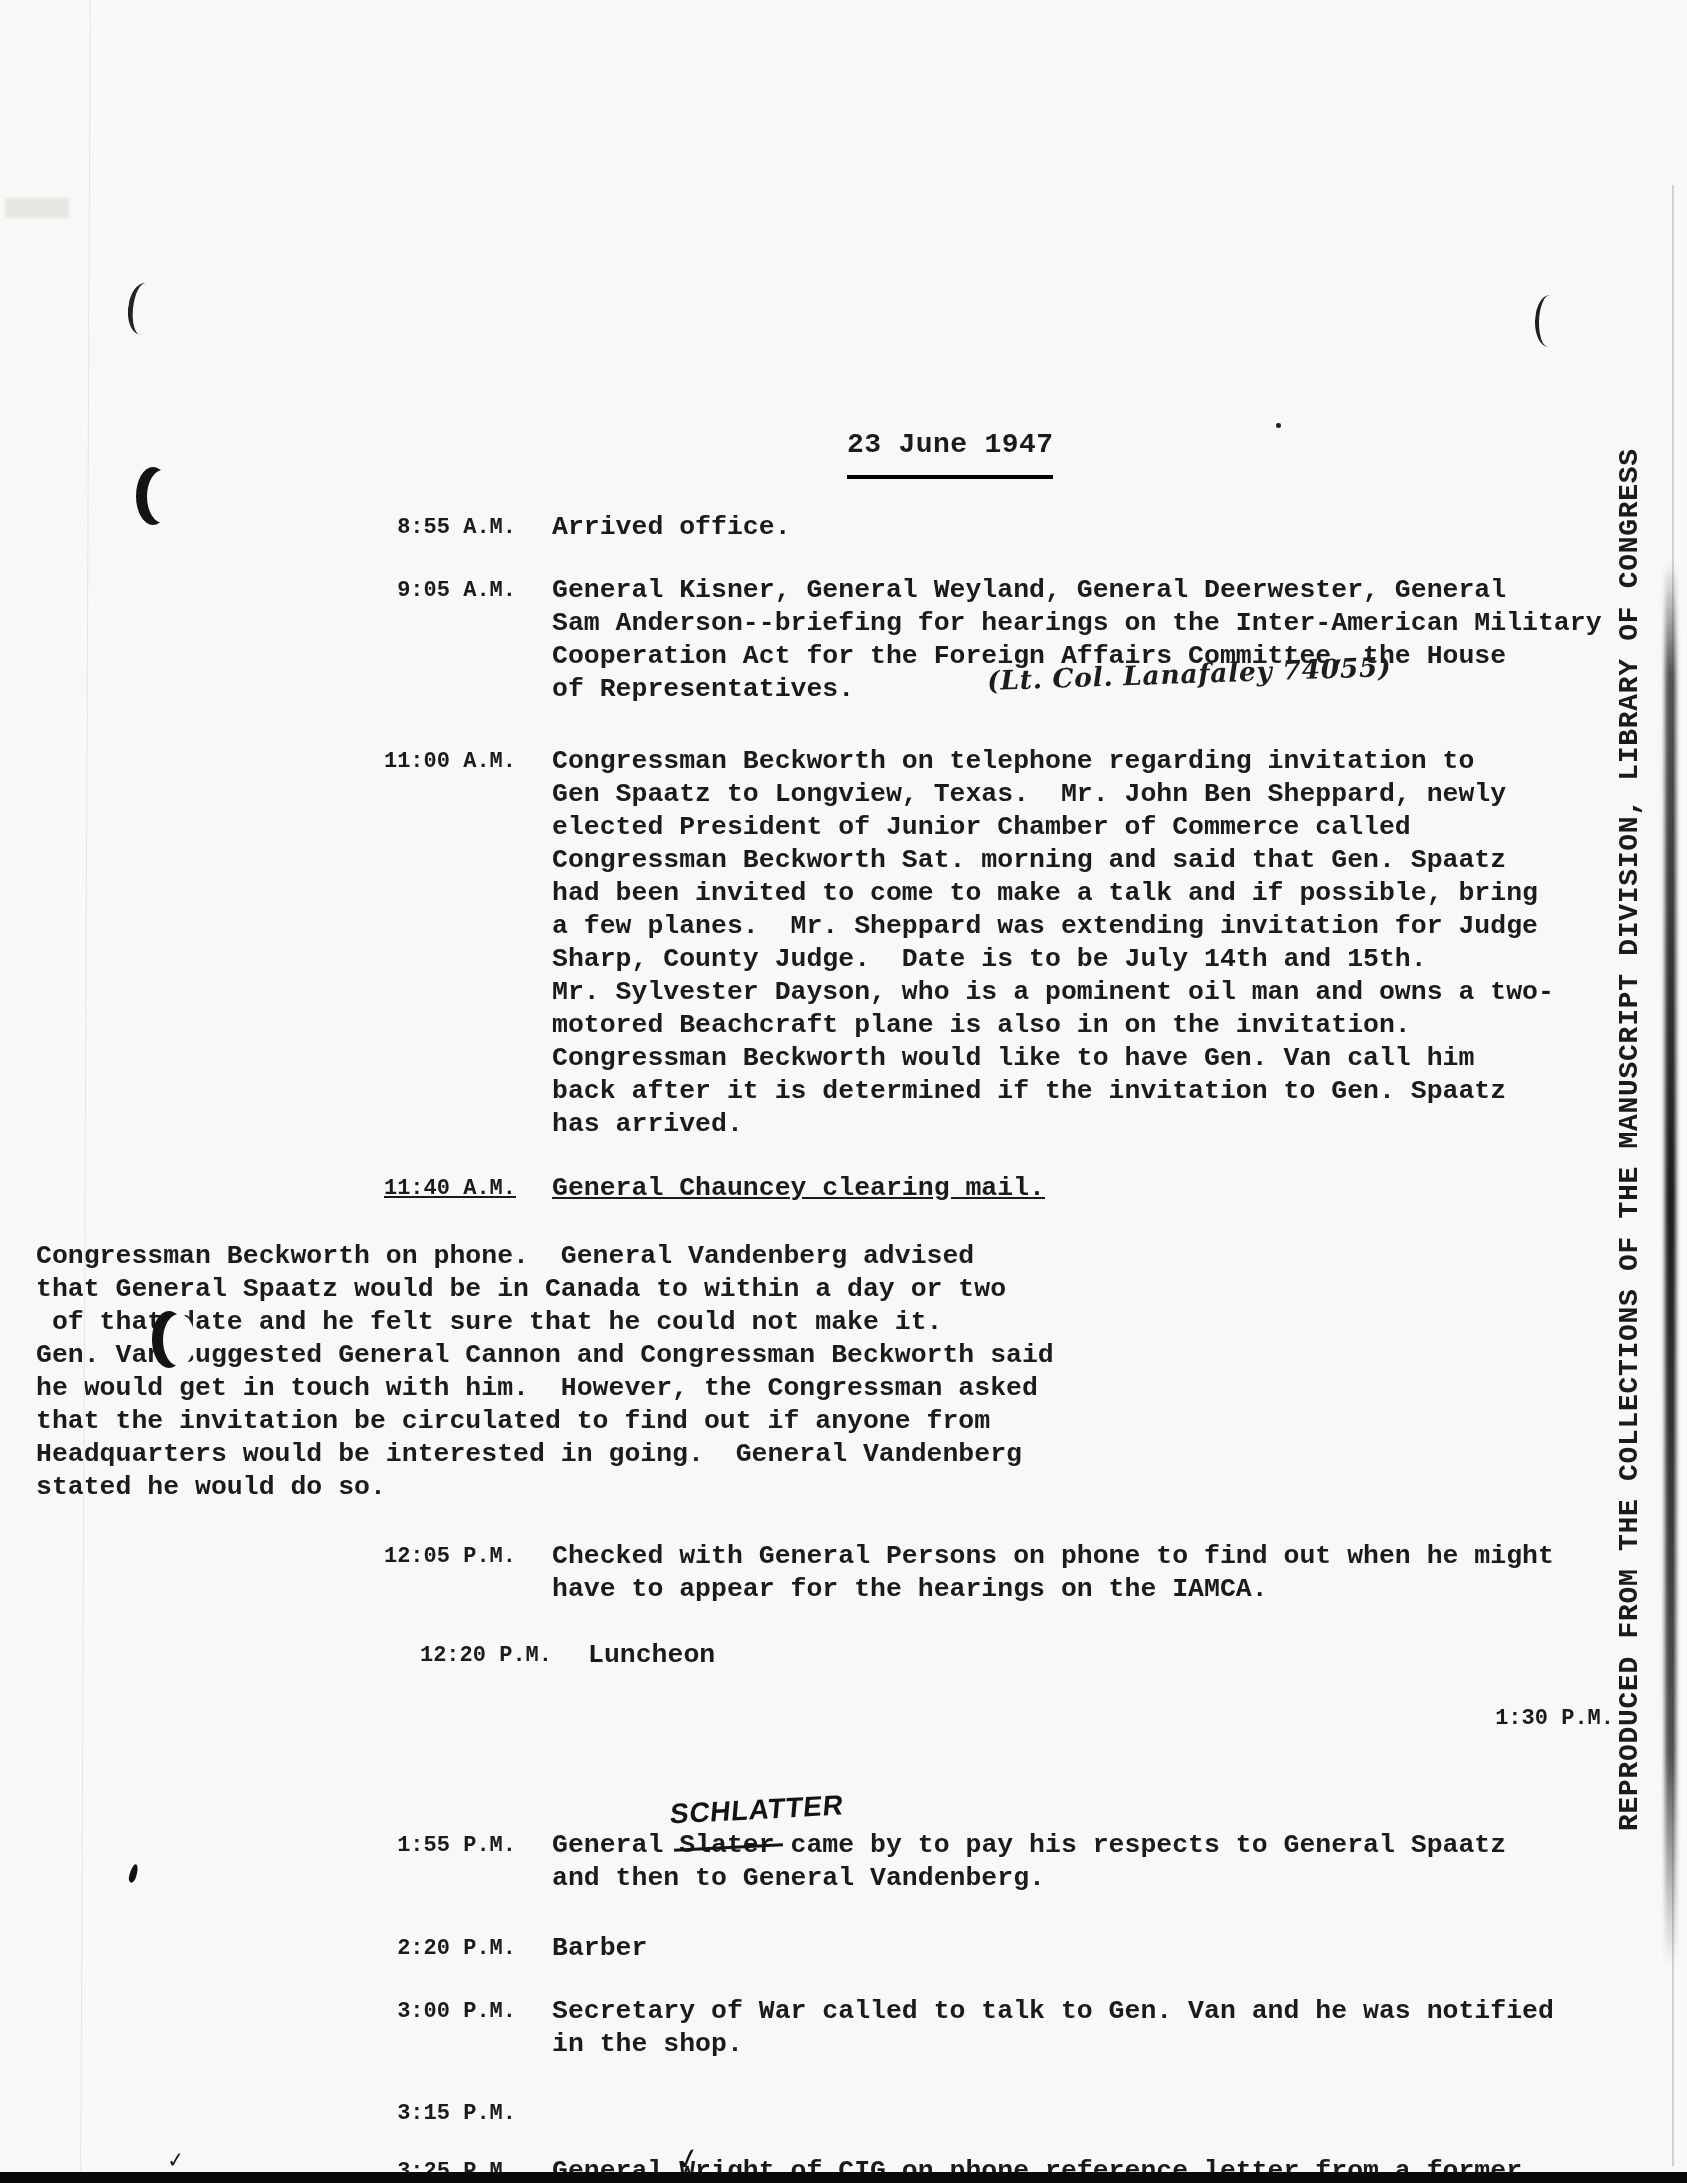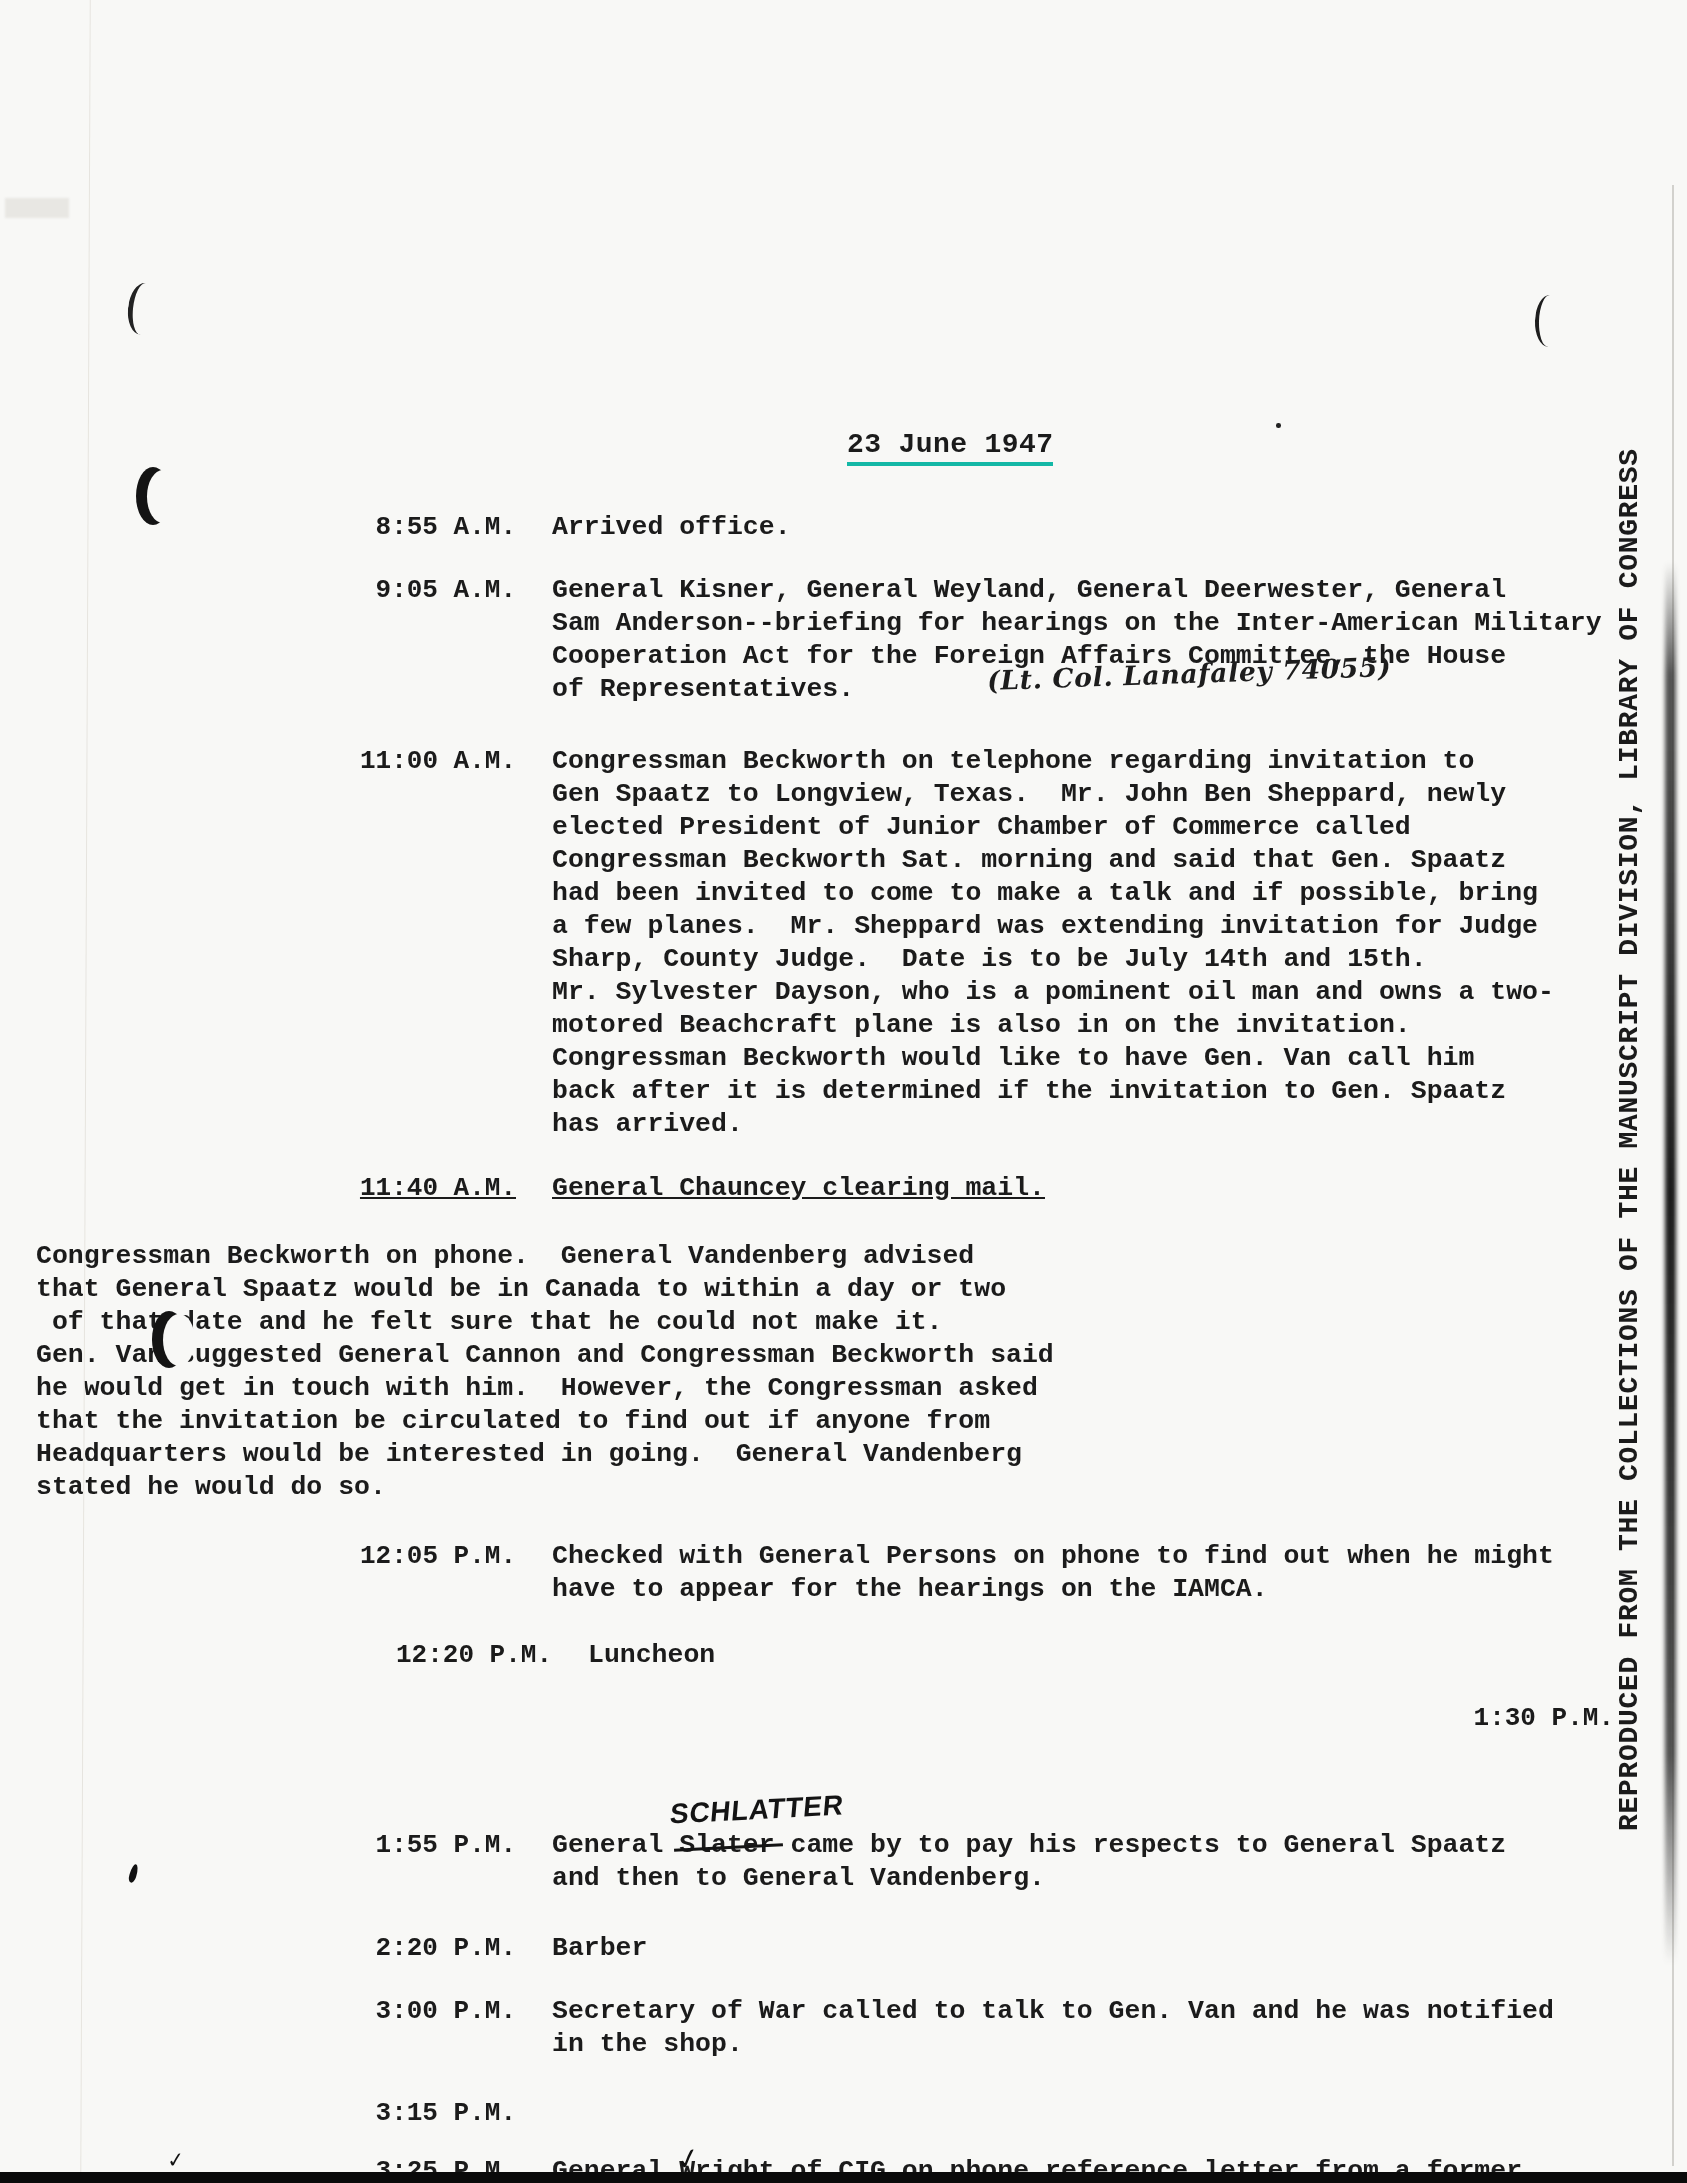--- a/index.html
+++ b/index.html
@@ -7,26 +7,26 @@
   .page{
     position:relative; width:1687px; height:2183px;
     background:var(--paper); overflow:hidden;
     font-family:"Liberation Mono","DejaVu Sans Mono",monospace;
     color:var(--ink);
   }
   
   .title{
     position:absolute; left:847px; top:429px;
     font-size:28px; font-weight:bold; letter-spacing:0.4px;
-    padding-bottom:2px; border-bottom:4px solid #14b8a6; white-space:nowrap;
+    padding-bottom:15px; border-bottom:4px solid #000000; white-space:nowrap;
   }
   .entry{ position:absolute; left:0; width:1614px; display:flex; align-items:flex-start; }
   .entry .time{
     width:516px; text-align:right; flex:0 0 516px;
-    font-size:26px; font-weight:bold; line-height:33px; white-space:pre;
+    font-size:22px; font-weight:bold; line-height:33px; white-space:pre;
   }
   .entry .text{
     margin-left:36px; font-size:26.5px; font-weight:bold; line-height:33px;
     white-space:pre; letter-spacing:0;
   }
   
   .struck{ position:relative; display:inline-block; }
   .struck::after{
     content:""; position:absolute; left:-5.3px; right:-8px; top:50%; height:3.3px;
     background:#141414; transform:rotate(-3deg);

